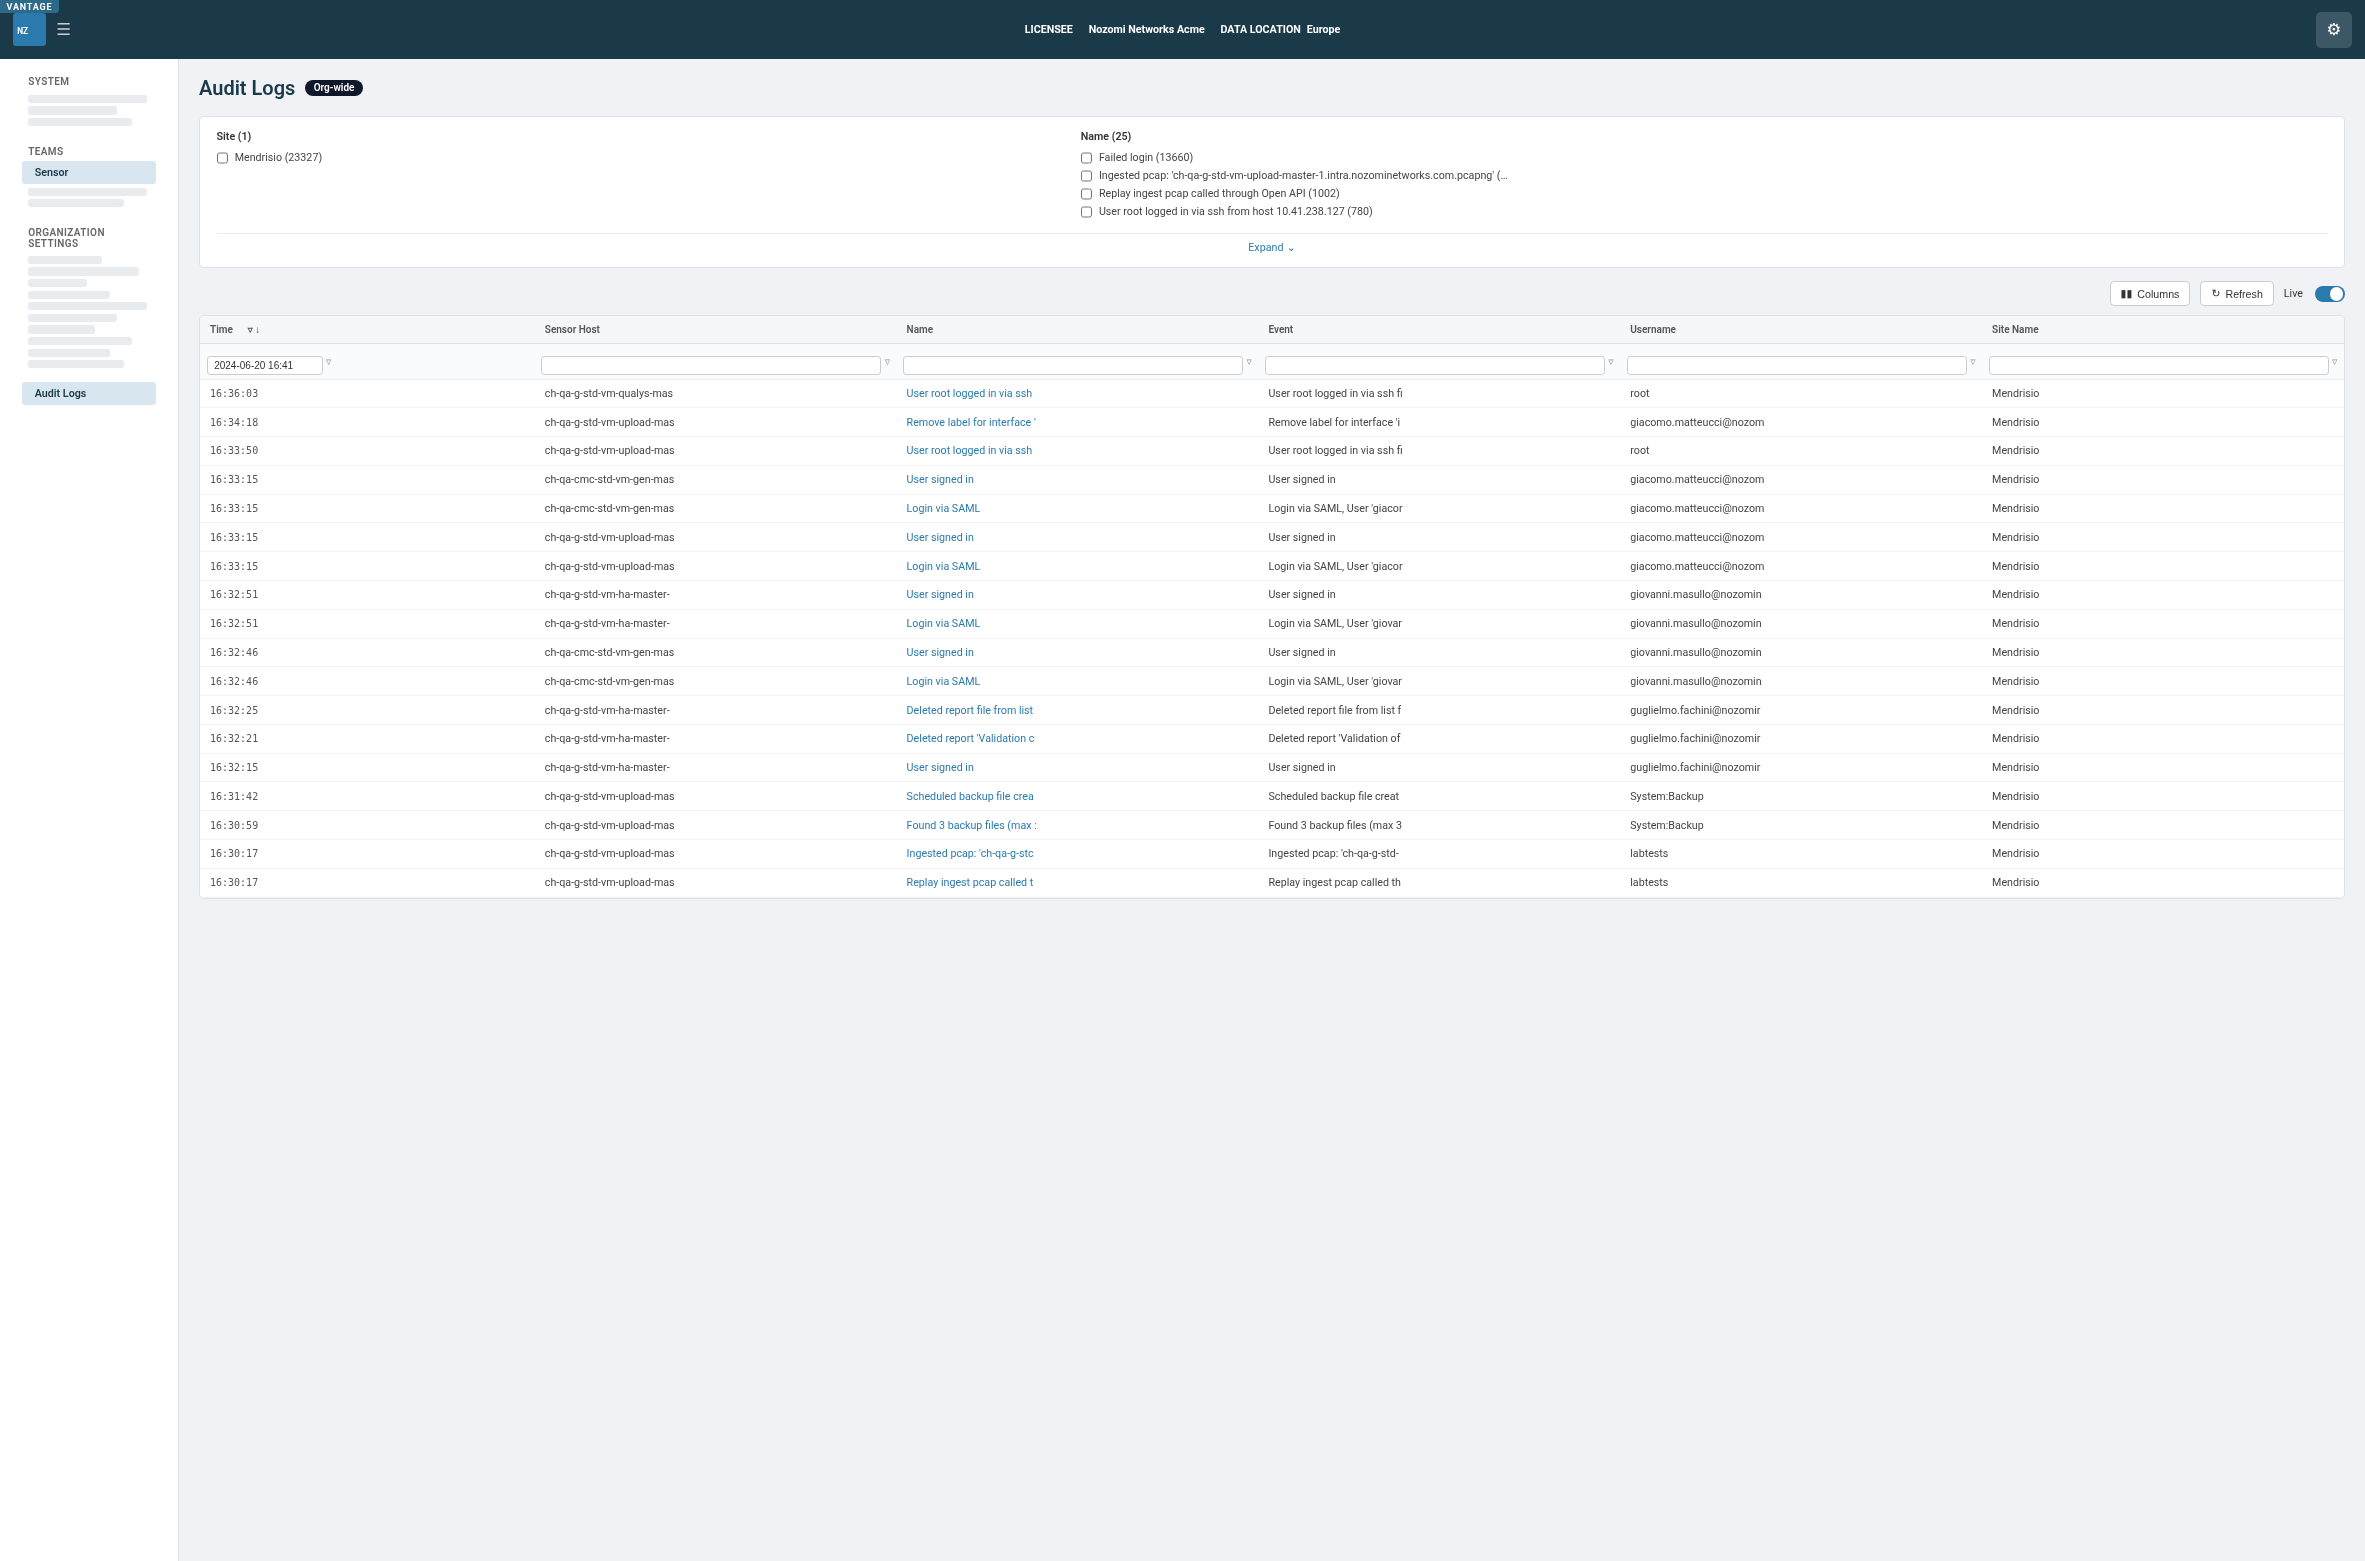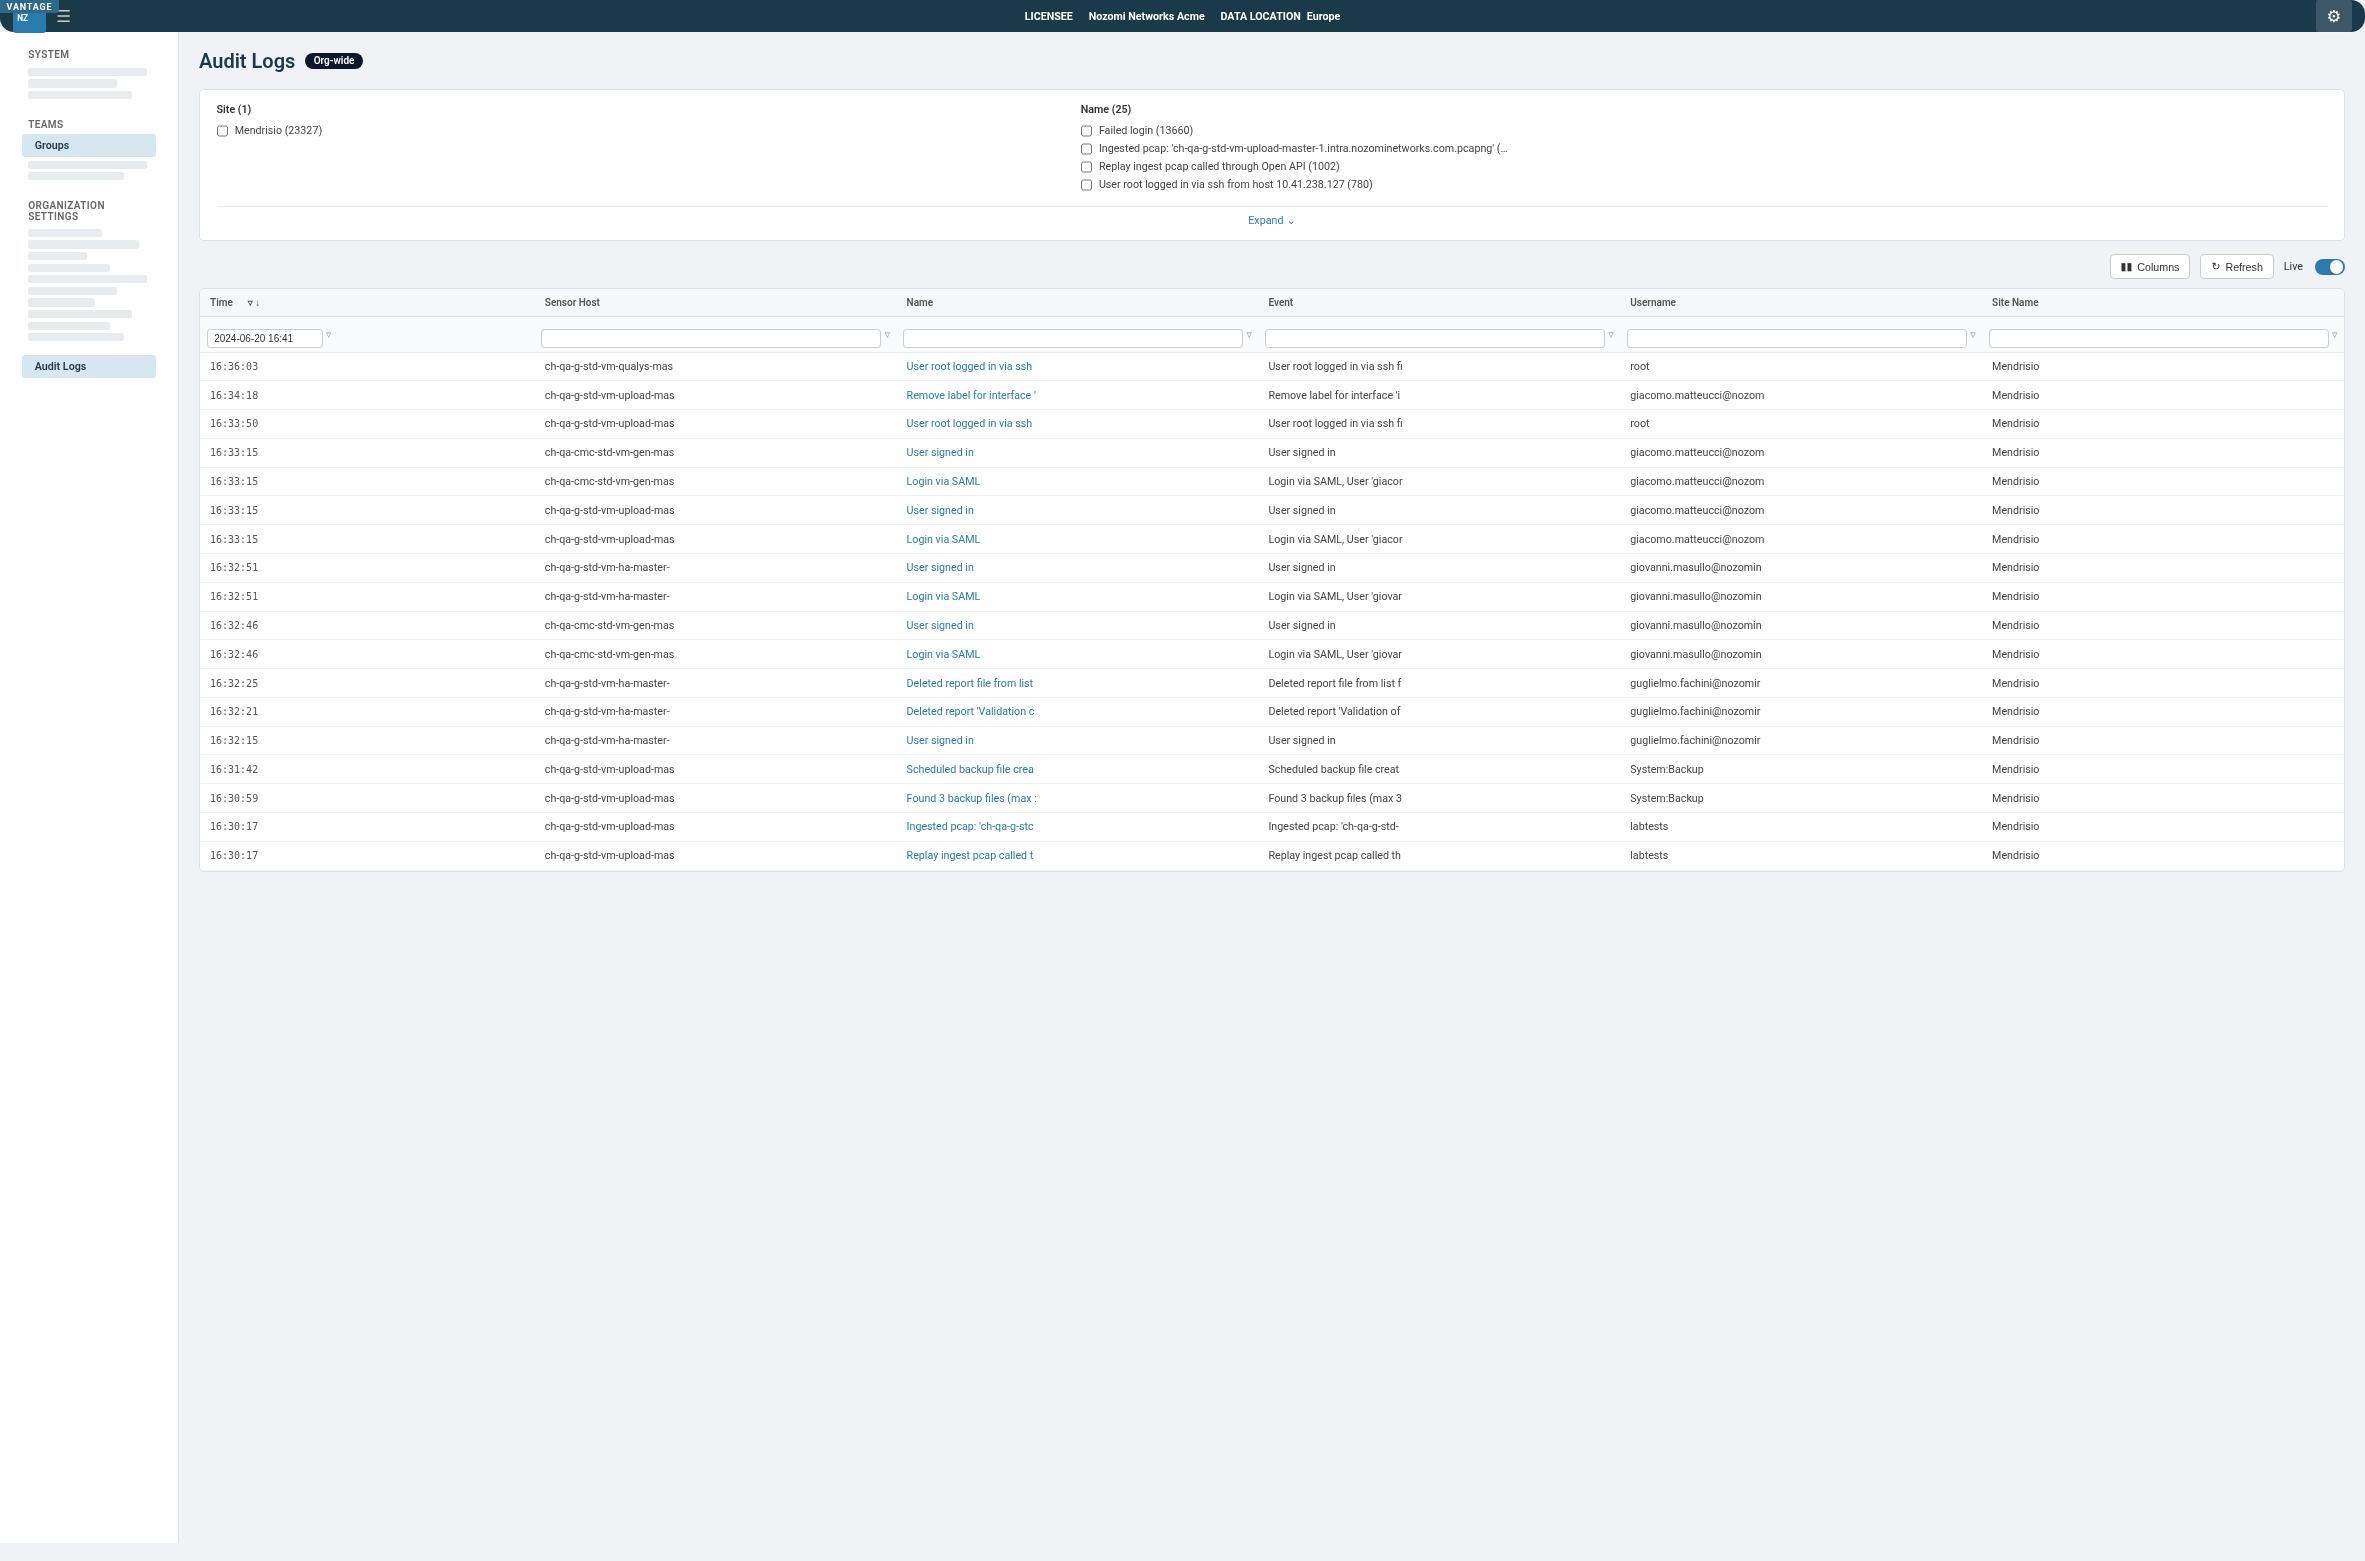--- a/index.html
+++ b/index.html
@@ -1,27 +1,26 @@
 <!DOCTYPE html>
 <html style="font-size:13.2px"><head>
   <meta charset="utf-8">
   <style>
     * { box-sizing: border-box; margin: 0; padding: 0; }
     body { font-family: -apple-system, BlinkMacSystemFont, 'Segoe UI', Roboto, sans-serif; background: #f0f2f5; font-size: 10.7px; color: #333; }
 
     
     .topbar {
       background: #1a3a4a;
-      height: 32px;
+      height: 59px;
       display: flex;
       align-items: center;
       justify-content: space-between;
       padding: 0 13.2px;
       position: relative;
-      border-radius: 14px;
     }
     .topbar-left { display: flex; align-items: center; gap: 10px; }
     .logo { display: flex; align-items: center; gap: 6.6px; }
     .logo-icon { width: 33px; height: 33px; }
     .hamburger { color: #ccc; font-size: 16.5px; cursor: pointer; }
     .topbar-center { position: absolute; left: 50%; transform: translateX(-50%); color: #ccc; font-size: 10.7px; }
     .topbar-center span { font-weight: bold; color: #fff; }
     .topbar-right { display: flex; align-items: center; }
     .gear-btn { background: rgba(255,255,255,0.15); border: none; border-radius: 5px; width: 36px; height: 36px; display: flex; align-items: center; justify-content: center; cursor: pointer; color: #fff; font-size: 16.5px; }
 
@@ -111,21 +110,21 @@
 
 <div class="layout">
 
   <div class="sidebar">
     <div class="sidebar-section-title">System</div>
     <div class="sidebar-placeholder" style="width:80%; margin-top:5px;"></div>
     <div class="sidebar-placeholder" style="width:60%;"></div>
     <div class="sidebar-placeholder" style="width:70%;"></div>
 
     <div class="sidebar-section-title" style="margin-top:13.2px;">Teams</div>
-    <div class="sidebar-item active">Groups</div>
+    <div class="sidebar-item active">Sensor</div>
     <div class="sidebar-placeholder" style="width:80%;"></div>
     <div class="sidebar-placeholder" style="width:65%;"></div>
 
     <div class="sidebar-section-title" style="margin-top:13.2px;">Organization settings</div>
     <div class="sidebar-placeholder" style="width:50%;"></div>
     <div class="sidebar-placeholder" style="width:75%;"></div>
     <div class="sidebar-placeholder" style="width:40%;"></div>
     <div class="sidebar-placeholder" style="width:55%;"></div>
     <div class="sidebar-placeholder" style="width:80%;"></div>
     <div class="sidebar-placeholder" style="width:60%;"></div>

